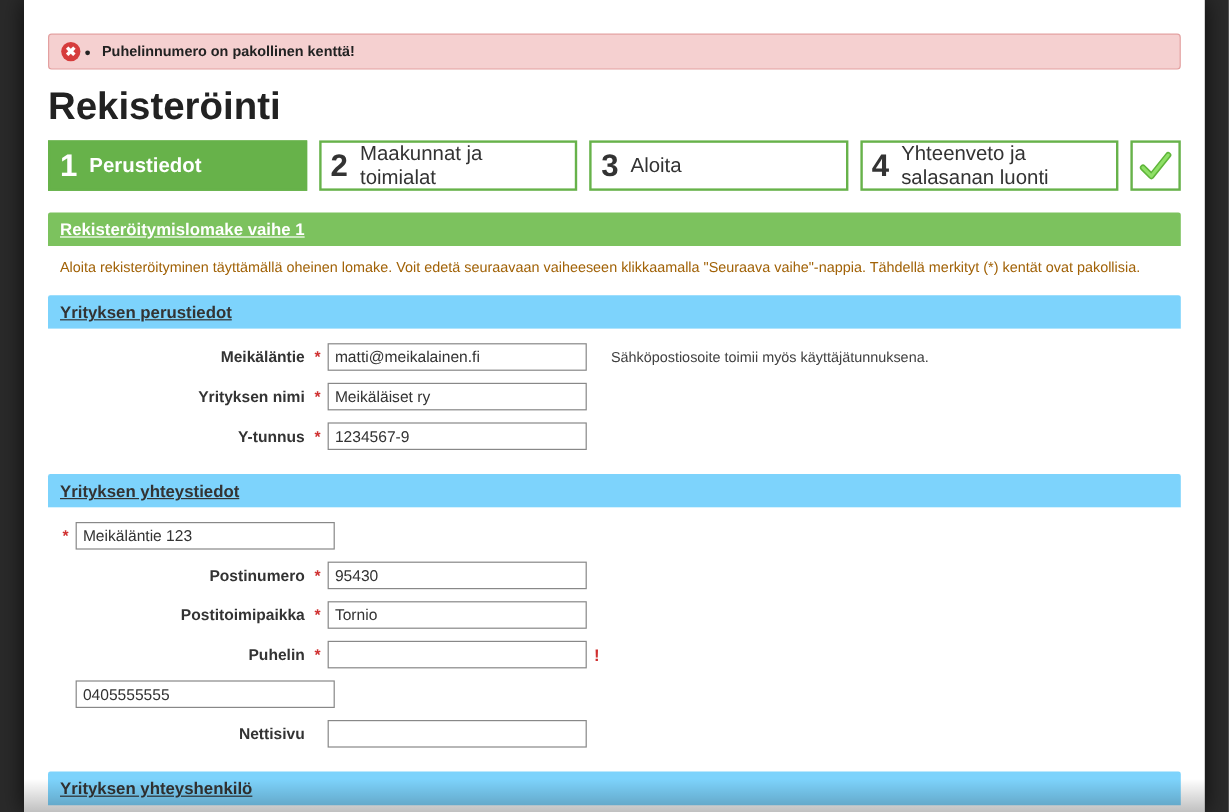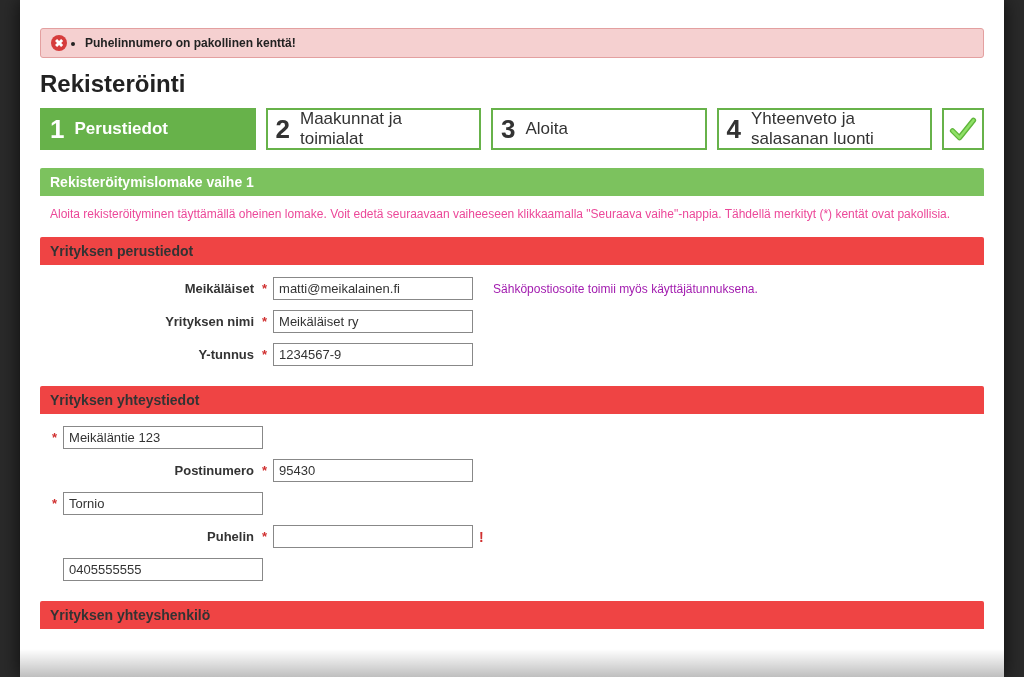--- a/index.html
+++ b/index.html
@@ -44,21 +44,21 @@
     color: #fff;
     font-weight: bold;
     font-size: 11px;
     display: flex;
     align-items: center;
     justify-content: center;
   }
   .error-box ul { list-style: disc; }
   .error-box li { font-weight: bold; color: #222; font-size: 12px; }
   h1.page-title {
-    font-size: 24px;
+    font-size: 32px;
     font-weight: bold;
     color: #222;
     margin-bottom: 10px;
   }
   .steps-row {
     display: flex;
     gap: 10px;
     align-items: stretch;
     margin-bottom: 18px;
   }
@@ -94,59 +94,60 @@
     flex: none;
   }
   .check-box svg { width: 28px; height: 28px; }
   .section-header {
     background: #7cc25e;
     color: #fff;
     font-weight: bold;
     padding: 6px 10px;
     font-size: 14px;
     border-radius: 2px 2px 0 0;
+    text-decoration: underline;
   }
   .section-header.sub {
-    background: #ef4444;
+    background: #7dd3fc;
     color: #333;
   }
   .intro-text {
     background: #fff;
     padding: 10px 10px 14px 10px;
     font-size: 12px;
-    color: #ec4899;
+    color: #a16207;
     line-height: 1.45;
   }
   .form-block { background: #fff; padding: 12px 10px 10px; }
   .form-row {
     display: flex;
     align-items: center;
     margin-bottom: 10px;
   }
   .form-row .lbl {
     width: 210px;
     text-align: right;
     padding-right: 6px;
     font-size: 13px;
     color: #333;
     font-weight: bold;
   }
   .req { color: #d03030; font-weight: bold; margin: 0 6px 0 2px; }
   .form-row input[type=text] {
     border: 1px solid #888;
     padding: 3px 5px;
-    width: 200px;
+    width: 216px;
     font-size: 13px;
     font-family: inherit;
     color: #333;
     background: #fff;
   }
   .hint {
     margin-left: 20px;
-    color: #a21caf;
+    color: #404040;
     font-size: 12px;
   }
   .field-warn {
     color: #d03030;
     font-weight: bold;
     margin-left: 6px;
     font-size: 14px;
   }
   .shadow-bottom {
     position: absolute;
@@ -199,21 +200,21 @@
       </svg>
     </div>
   </div>
 
   <div class="section-header">Rekisteröitymislomake vaihe 1</div>
   <div class="intro-text">Aloita rekisteröityminen täyttämällä oheinen lomake. Voit edetä seuraavaan vaiheeseen klikkaamalla "Seuraava vaihe"-nappia. Tähdellä merkityt (*) kentät ovat pakollisia.</div>
 
   <div class="section-header sub">Yrityksen perustiedot</div>
   <div class="form-block">
     <div class="form-row">
-      <span class="lbl">Meikäläiset</span>
+      <span class="lbl">Meikäläntie</span>
       <span class="req">*</span>
       <input type="text" value="matti@meikalainen.fi" style="">
       <span class="hint">Sähköpostiosoite toimii myös käyttäjätunnuksena.</span>
     </div>
     <div class="form-row">
       <span class="lbl">Yrityksen nimi</span>
       <span class="req">*</span>
       <input type="text" value="Meikäläiset ry" style="">
     </div>
     <div class="form-row">
@@ -228,31 +229,37 @@
     <div class="form-row">
       <span class="req">*</span>
       <input type="text" value="Meikäläntie 123" style="">
     </div>
     <div class="form-row">
       <span class="lbl">Postinumero</span>
       <span class="req">*</span>
       <input type="text" value="95430" style="">
     </div>
     <div class="form-row">
+      <span class="lbl">Postitoimipaikka</span>
       <span class="req">*</span>
       <input type="text" value="Tornio" style="">
     </div>
     <div class="form-row">
       <span class="lbl">Puhelin</span>
       <span class="req">*</span>
       <input type="text" value="" style="">
       <span class="field-warn">!</span>
     </div>
     <div class="form-row">
       <span class="req" style="visibility:hidden">*</span>
       <input type="text" value="0405555555" style="">
     </div>
+    <div class="form-row">
+      <span class="lbl">Nettisivu</span>
+      <span class="req" style="visibility:hidden">*</span>
+      <input type="text" value="" style="">
+    </div>
   </div>
 
   <div class="section-header sub">Yrityksen yhteyshenkilö</div>
 
   <div class="shadow-bottom"></div>
 </div>
 
 </body></html>

